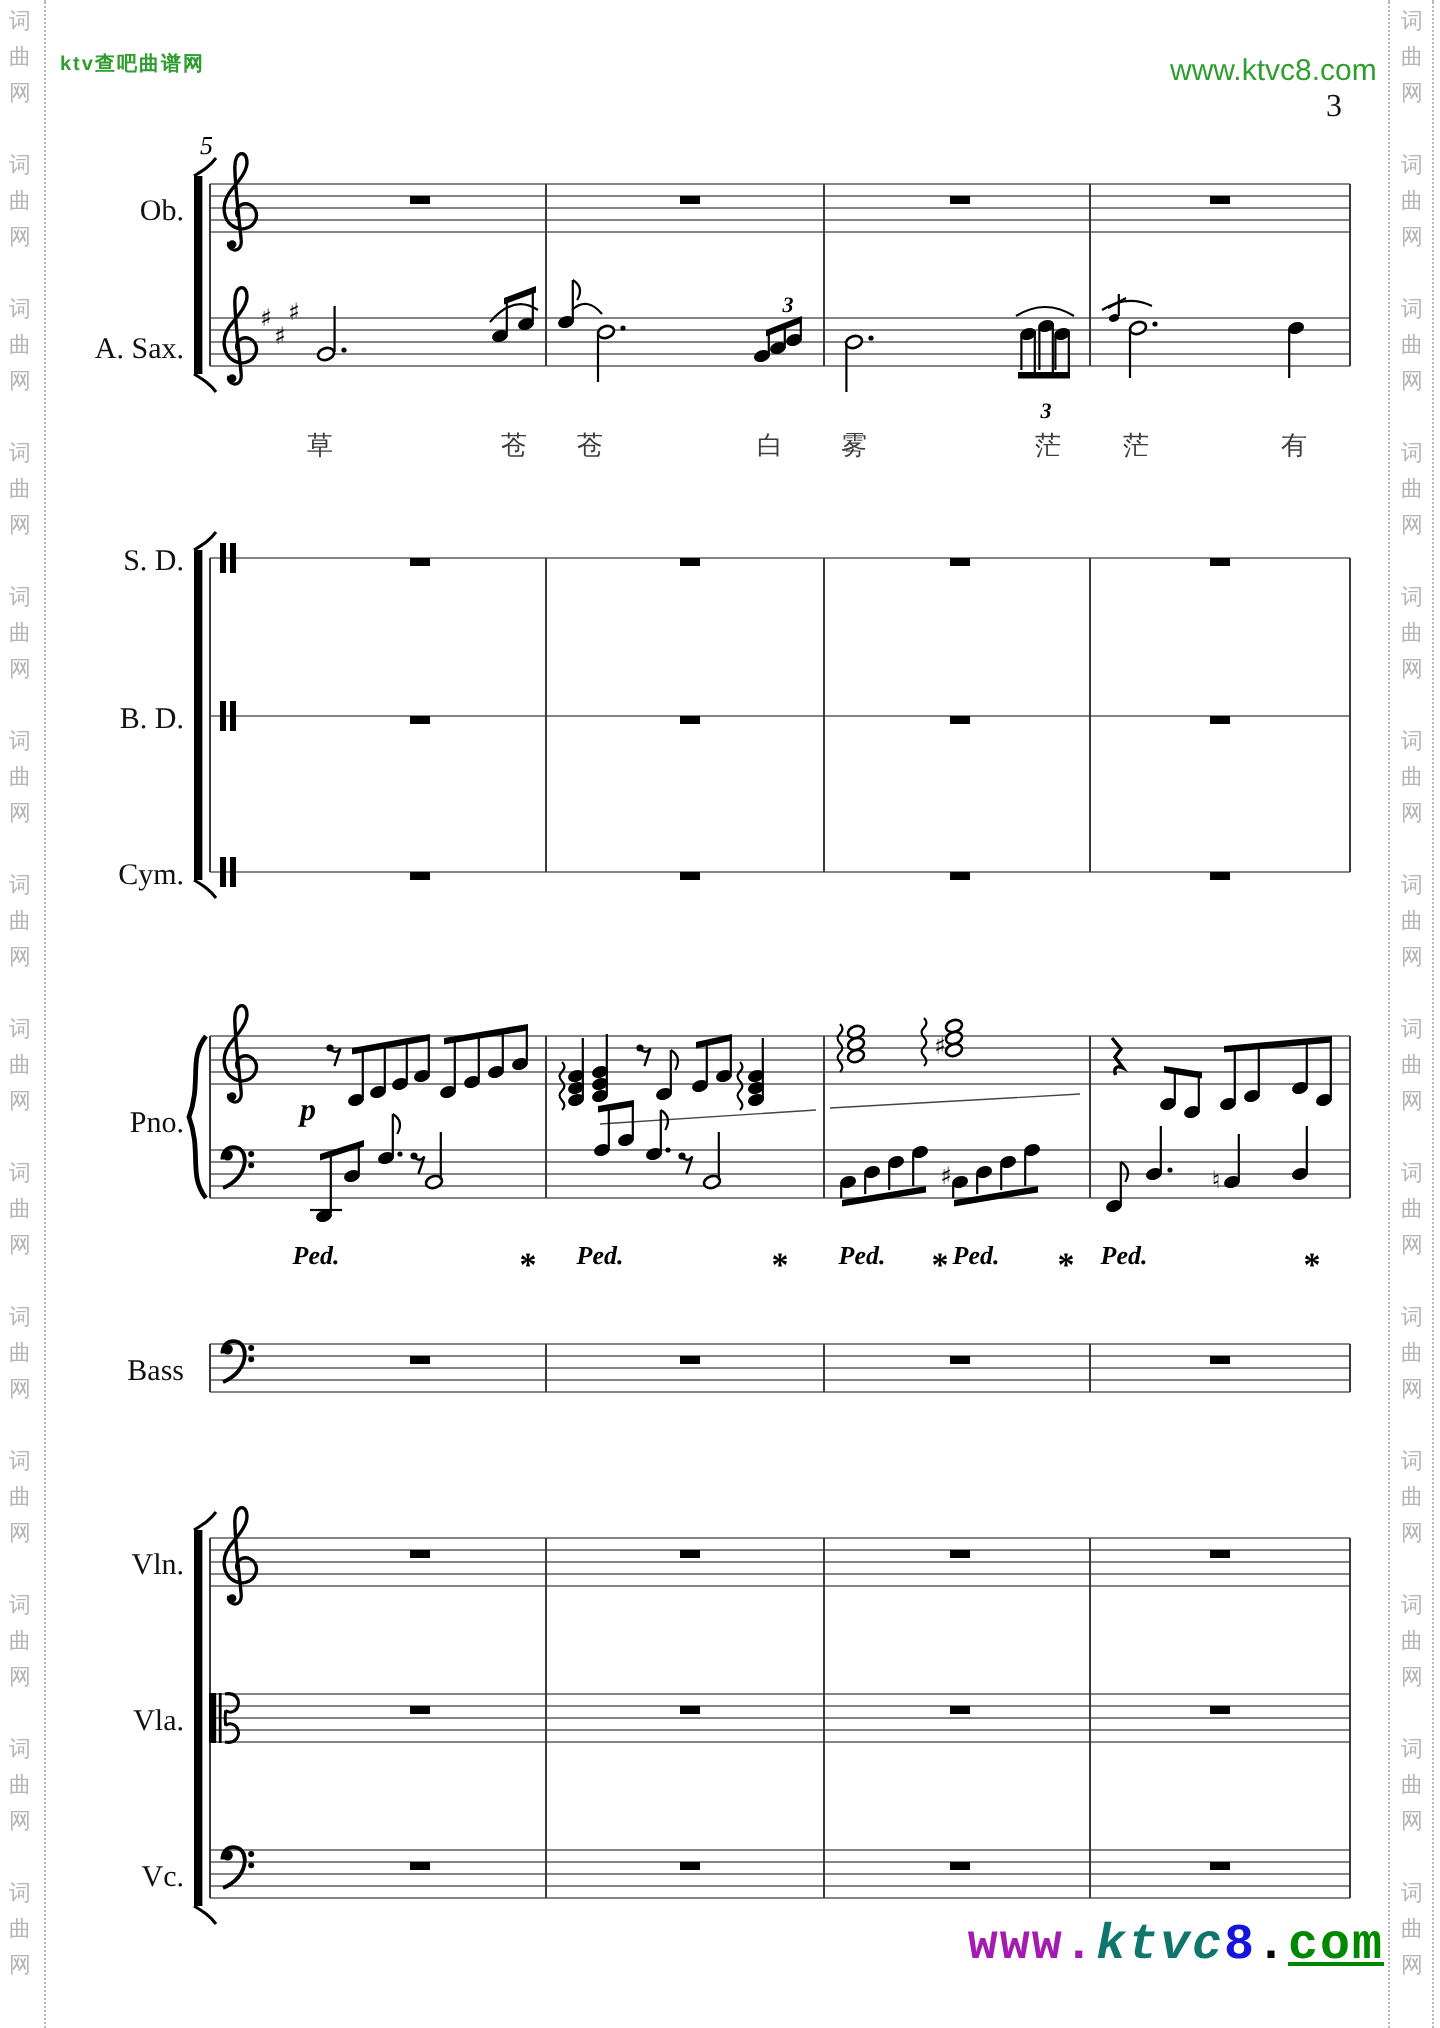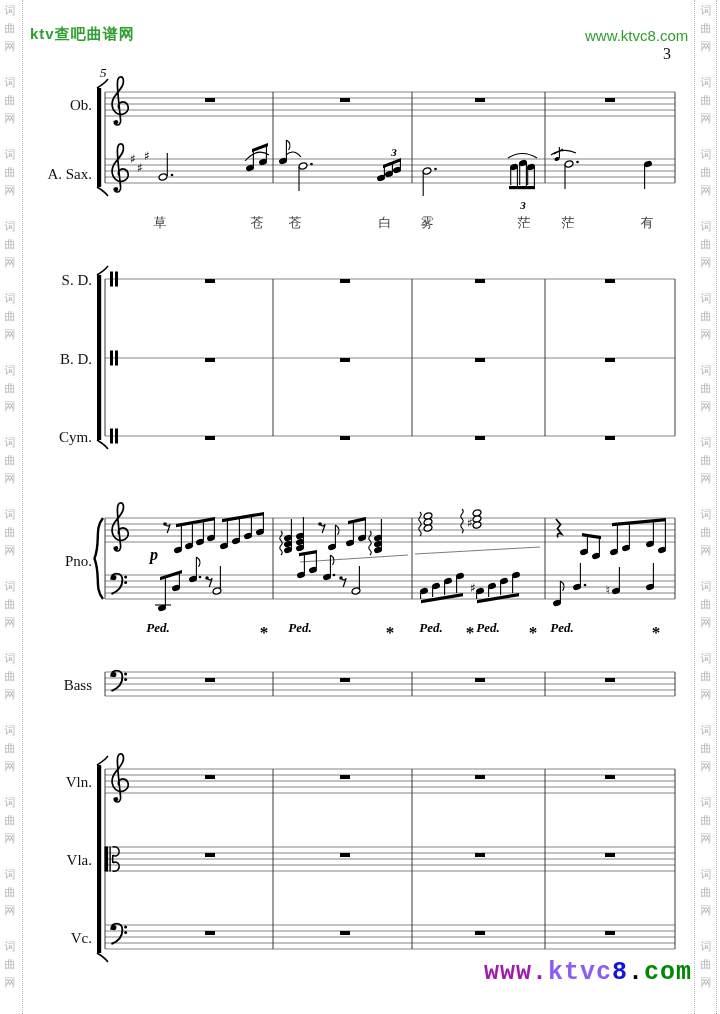--- a/index.html
+++ b/index.html
@@ -6,21 +6,21 @@
   .page{position:relative;width:720px;height:1014px;background:#ffffff;overflow:hidden;
         font-family:"Liberation Serif",serif;}
   
   .wm{position:absolute;top:2px;width:14px;display:flex;flex-direction:column;align-items:center;
       font-size:11px;line-height:18px;color:#b5b5b5;font-family:"DejaVu Sans",sans-serif;}
   #wm-left{left:3px;} #wm-right{left:699px;}
   .wm-group{margin-bottom:18px;text-align:center;}
   .dotl{position:absolute;top:0;bottom:0;width:0;border-left:1px dotted #b8b8b8;}
   
   .site{position:absolute;left:30px;top:25px;font-family:"Liberation Sans",sans-serif;
-        font-size:15px;font-weight:bold;color:#2f9e2f;letter-spacing:1px;text-decoration:none;}
+        font-size:10px;font-weight:bold;color:#2f9e2f;letter-spacing:1px;text-decoration:none;}
   .url{position:absolute;left:585px;top:27px;font-family:"Liberation Sans",sans-serif;
        font-size:15px;color:#2f9e2f;text-decoration:none;}
   .pnum{position:absolute;left:663px;top:45px;font-size:16px;color:#111;}
   
   .footer-logo{position:absolute;right:28px;top:958px;font-family:"Liberation Mono",monospace;
                font-weight:bold;font-size:25px;letter-spacing:1px;white-space:nowrap;
                text-decoration:none;}
   
   svg{position:absolute;left:0;top:0;}
   .stf{stroke:#858585;stroke-width:1;}
@@ -76,21 +76,21 @@
       <div class="wm-group">词<br>曲<br>网</div>
     </div>
   <div class="dotl" style="left:22px"></div>
   <div class="dotl" style="left:694px"></div>
   <div class="dotl" style="left:716px"></div>
 
   <a class="site">ktv查吧曲谱网</a>
   <a class="url">www.ktvc8.com</a>
   <div class="pnum">3</div>
 
-  <a class="footer-logo" id="footer-logo"><span style="color: #a21caf;">www.</span><span style="color: #8b5cf6;">ktvc</span><span style="color: rgb(20, 20, 221);">8</span><span style="color: rgb(0, 0, 0);">.</span><span style="color: rgb(0, 136, 0);">com</span></a>
+  <a class="footer-logo" id="footer-logo"><span style="color: #a21caf;">www.</span><span style="color: #0f766e; font-style: italic;">ktvc</span><span style="color: rgb(20, 20, 221);">8</span><span style="color: rgb(0, 0, 0);">.</span><span style="color: rgb(0, 136, 0); text-decoration: underline;">com</span></a>
 
   <svg id="score-svg" width="720" height="1014" viewBox="0 0 720 1014">
     <defs>
       <ellipse id="nh" cx="0" cy="0" rx="4.1" ry="2.9"></ellipse>
       <ellipse id="gh" cx="0" cy="0" rx="2.6" ry="1.9"></ellipse>
       <g id="gclef">
         <path d="M10.6,16 C8.2,-6 7.4,-16 7.4,-20.5 C7.4,-24.5 8.9,-27.2 10.9,-27.2
                  C12.9,-27.2 13.9,-24.3 13.3,-21 C12.6,-17.2 9.6,-13.6 6.4,-9.9
                  C3.1,-6.1 1.6,-2 2.2,2.1 C3,7.7 7.5,11.1 12.3,10.3
                  C16.9,9.5 19,5.4 18,1.9 C17,-1.5 13.3,-2.9 10.7,-1.6

